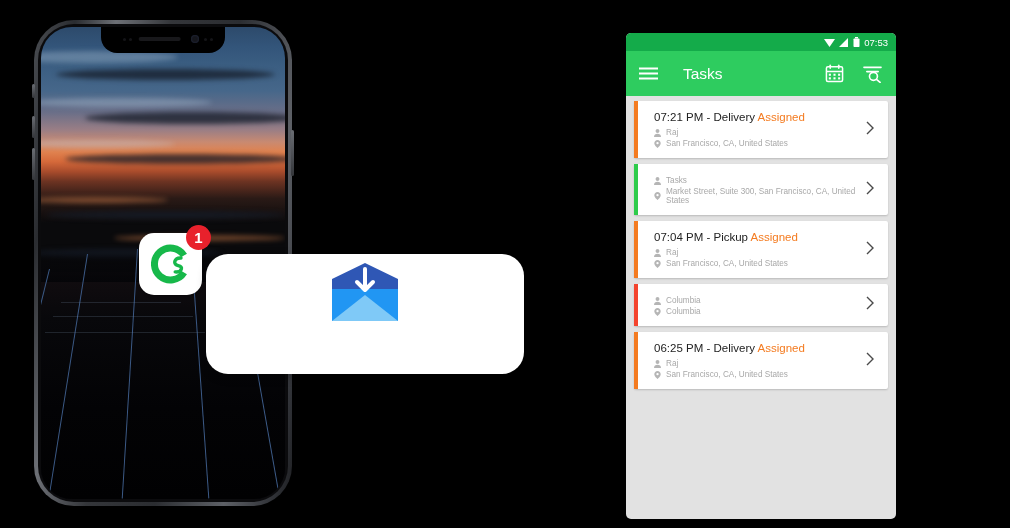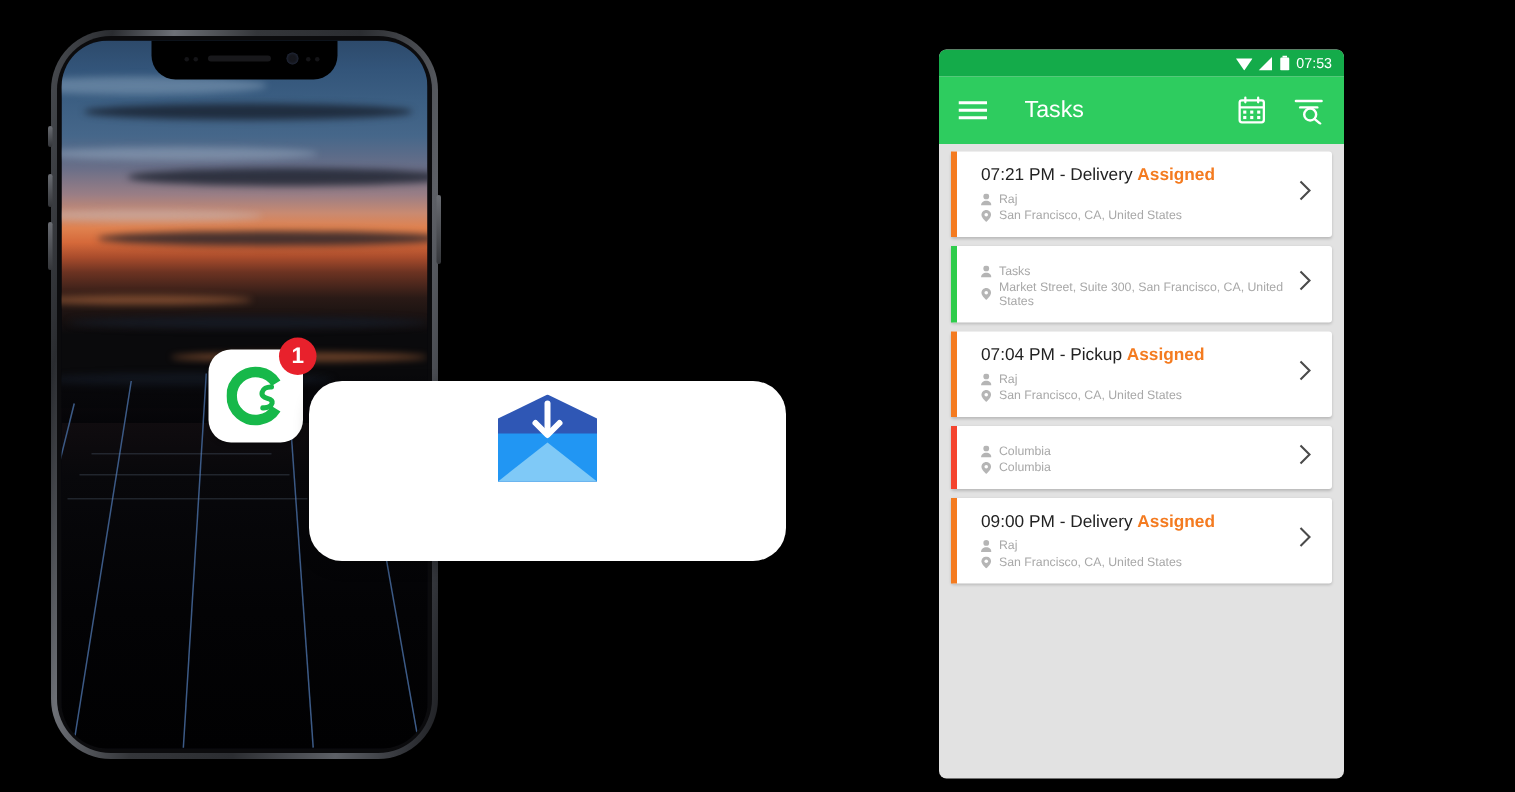--- a/index.html
+++ b/index.html
@@ -123,21 +123,21 @@
   .list { padding: 5px 8px 0 8px; }
   .card {
     position: relative; background: #fff; border-radius: 2px;
     margin-bottom: 6px; padding: 10px 0 10px 14px;
     box-shadow: 0 1px 2px rgba(0,0,0,0.18);
     display: flex; align-items: center;
   }
   .stripe { position: absolute; left: 0; top: 0; bottom: 0; width: 4px; }
   .card-body { flex: 1; padding-left: 6px; }
   .card-title { font-size: 11.5px; color: #222; margin-bottom: 5px; }
-  .card-title .status { font-weight: bold; }
+  .card-title .status { font-weight: normal; }
   .meta { font-size: 8.2px; color: #a8a8a8; display: flex; align-items: center; margin-top: 2px; }
   .meta svg { margin-right: 5px; flex: none; }
   .chev { padding: 0 14px 0 6px; color: #555; }
 </style>
 </head>
 <body>
 
 <div id="stage">
 
   <div id="phone">
@@ -365,21 +365,21 @@
           <svg width="8" height="14" viewBox="0 0 8 14">
               <polyline points="1,1 7,7 1,13" fill="none" stroke="#4a4a4a" stroke-width="1.4"></polyline>
             </svg>
         </div>
       </div>
 
       <div class="card">
         <div class="stripe" style="background: rgb(244, 123, 32);"></div>
         <div class="card-body">
           <div class="card-title">
-            <span>09:00 PM</span><span> - </span><span>Delivery</span>
+            <span>06:25 PM</span><span> - </span><span>Delivery</span>
             <span class="status" style="color: rgb(244, 123, 32);">Assigned</span>
           </div>
           <div class="meta">
             <svg width="7" height="8" viewBox="0 0 8 9">
                 <circle cx="4" cy="2.2" r="2.2" fill="#b5b5b5"></circle>
                 <path d="M0 9c0-2.2 1.8-3.6 4-3.6s4 1.4 4 3.6z" fill="#b5b5b5"></path>
               </svg>
             <span>Raj</span>
           </div>
           <div class="meta">

